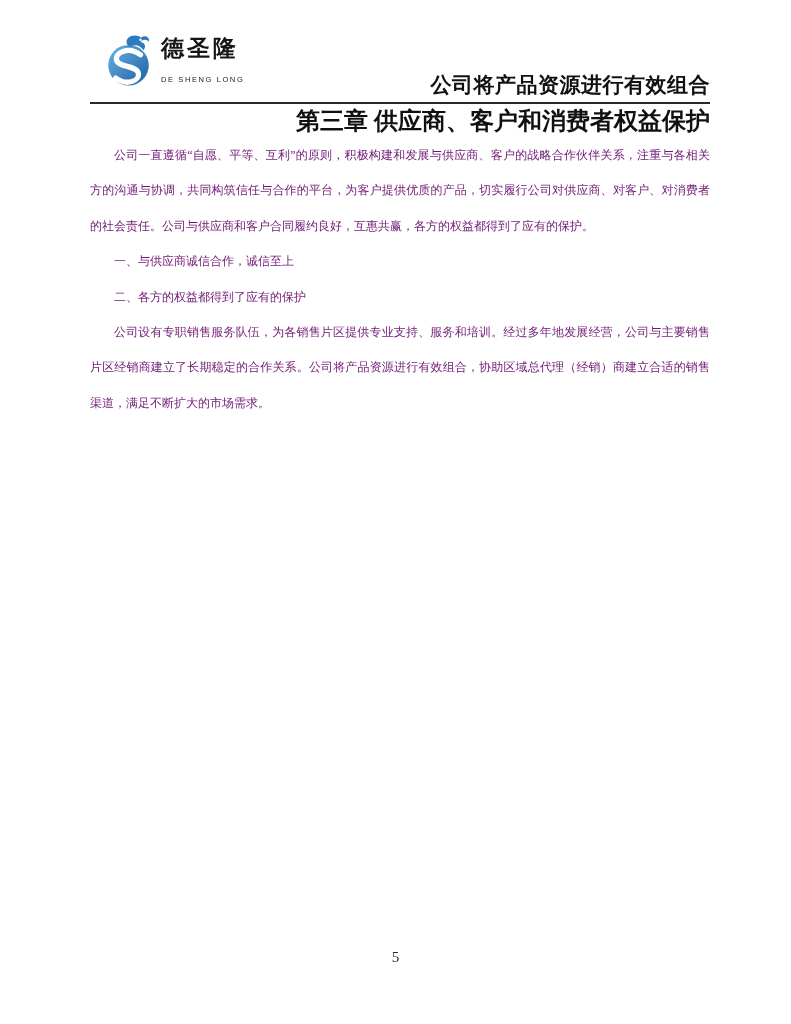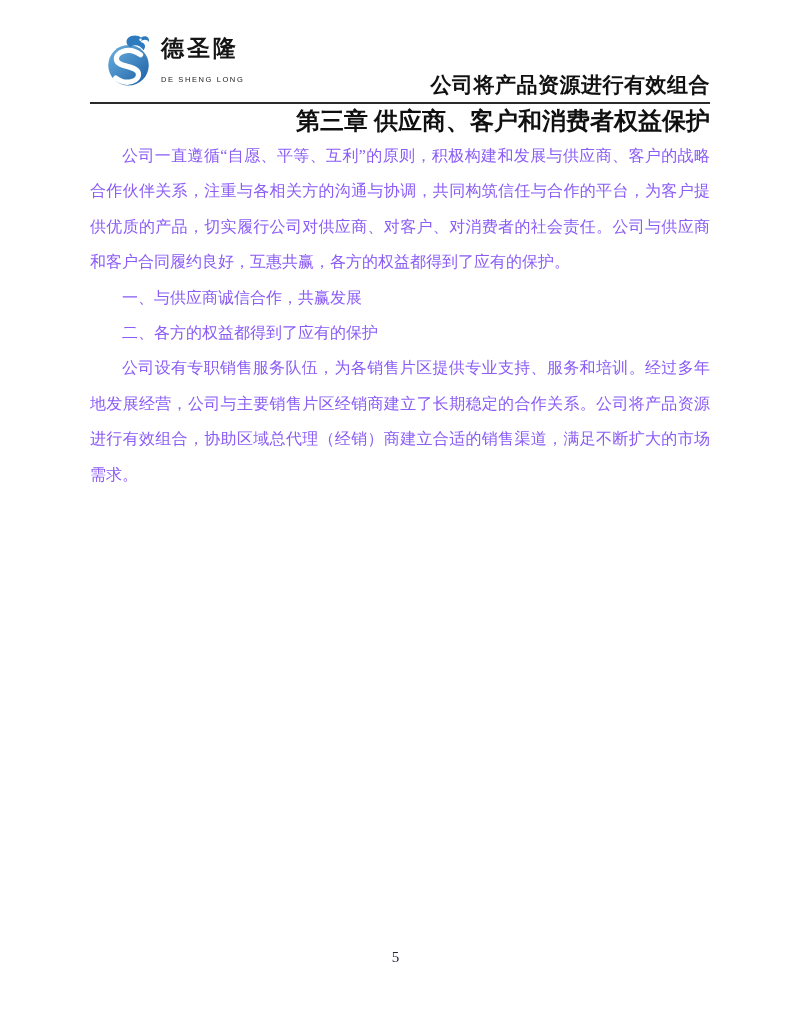--- a/index.html
+++ b/index.html
@@ -64,25 +64,25 @@
   .chapter-title {
     text-align: right;
     font-size: 24px;
     font-weight: bold;
     line-height: 34px;
     color: #101010;
   }
   
   .body-text { margin-top: 0; }
   .para {
-    font-size: 16px;
+    font-size: 12px;
     line-height: 35.4px;
     text-align: justify;
     text-indent: 2em;
-    color: #8b5cf6;
+    color: #701a75;
   }
   
   .page-number {
     position: absolute;
     left: 0;
     right: 0;
     bottom: 58px;
     text-align: center;
     font-size: 15px;
     color: #23233a;
@@ -120,21 +120,21 @@
         </div>
       </div>
 
       <div class="company-name">公司将产品资源进行有效组合</div>
     </div>
 
     <h1 class="chapter-title">第三章  供应商、客户和消费者权益保护</h1>
 
     <div class="body-text">
       <p class="para">公司一直遵循“自愿、平等、互利”的原则，积极构建和发展与供应商、客户的战略合作伙伴关系，注重与各相关方的沟通与协调，共同构筑信任与合作的平台，为客户提供优质的产品，切实履行公司对供应商、对客户、对消费者的社会责任。公司与供应商和客户合同履约良好，互惠共赢，各方的权益都得到了应有的保护。</p>
-      <p class="para">一、与供应商诚信合作，共赢发展</p>
+      <p class="para">一、与供应商诚信合作，诚信至上</p>
       <p class="para">二、各方的权益都得到了应有的保护</p>
       <p class="para">公司设有专职销售服务队伍，为各销售片区提供专业支持、服务和培训。经过多年地发展经营，公司与主要销售片区经销商建立了长期稳定的合作关系。公司将产品资源进行有效组合，协助区域总代理（经销）商建立合适的销售渠道，满足不断扩大的市场需求。</p>
     </div>
 
   </div>
 
   <div class="page-number">5</div>
 
 </div>
 

